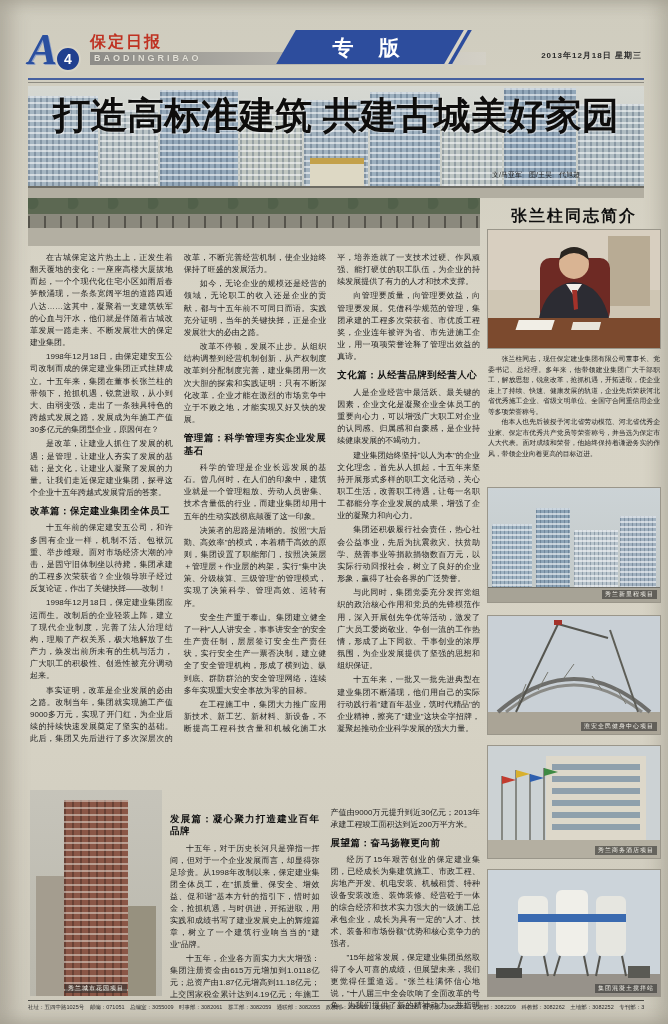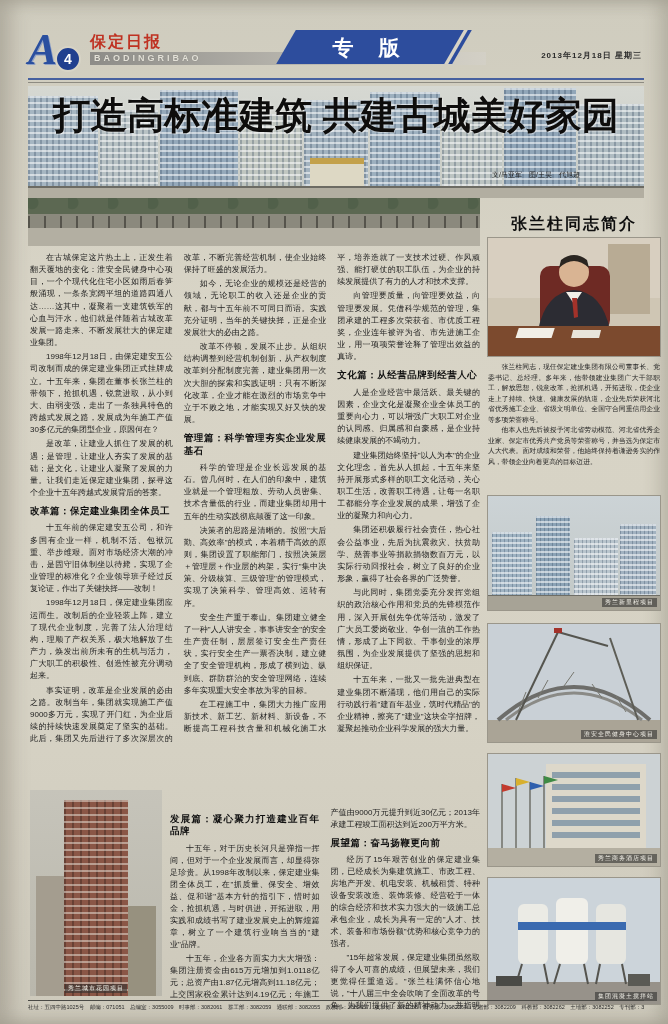--- a/index.html
+++ b/index.html
@@ -46,21 +46,21 @@
   .bottom{position:absolute;left:30px;top:790px;width:450px;height:206px;}
   .tower{position:absolute;left:0;top:0;width:132px;height:206px;overflow:hidden;background:linear-gradient(180deg,#c6c4ba,#b9b7ac);}
   .towerSide{position:absolute;left:6px;bottom:0;width:30px;height:120px;background:#a49d8f;}
   .towerMain{position:absolute;left:34px;bottom:0;width:64px;height:196px;background-color:#8a5646;background-image:
       repeating-linear-gradient(180deg,rgba(235,230,220,.5) 0 2px,rgba(0,0,0,0) 2px 7px),
       repeating-linear-gradient(90deg,rgba(40,25,20,.35) 0 2px,rgba(0,0,0,0) 2px 8px);}
   .towerSide2{position:absolute;right:6px;bottom:0;width:28px;height:90px;background:#97917f;}
   .btxt{position:absolute;left:140px;top:0;width:310px;height:206px;overflow:hidden;
     column-count:2;column-gap:11px;column-fill:auto;text-align:justify;font-size:8px;line-height:1.5;color:#1d1d1d;margin-top:17px;}
   
-  .sidebar{position:absolute;left:488px;top:206px;width:172px;height:790px;margin-top:8px;}
+  .sidebar{position:absolute;left:488px;top:206px;width:172px;height:790px;}
   .ptitle{position:absolute;left:0;top:0;width:172px;text-align:center;font:bold 16px "Liberation Serif",serif;letter-spacing:2px;color:#0f0f0f;}
   .photo{position:absolute;left:0;width:172px;overflow:hidden;background:#cfd3d2;box-shadow:0 0 0 1px #9a968a;}
   .portrait{top:24px;height:118px;}
   .bio{position:absolute;left:0;top:148px;width:172px;height:130px;overflow:hidden;
     font:6.8px/1.55 "Liberation Serif",serif;text-align:justify;color:#242424;}
   .bio p{margin:0;text-indent:2em;}
   .sp1{top:282px;height:114px;}
   .sp2{top:410px;height:118px;}
   .sp3{top:540px;height:112px;}
   .sp4{top:664px;height:126px;}
@@ -106,26 +106,26 @@
     <div class="b" style="left:550px;width:66px;height:84px;background-color:#b0bcc2;"></div>
     <div class="gate"></div>
     <div class="heroRoad"></div>
   </div>
   <div class="headline">打造高标准建筑 共建古城美好家园</div>
   <div class="subhead">——保定建业集团成立十五周年发展纪实</div>
   <div class="byline">文/马亚军　图/王昊　代旭超</div>
   <div class="heroExt"></div>
 
   <div class="main">
-    <p>在古城保定这片热土上，正发生着翻天覆地的变化：淮安全民健身中心项目，一个个现代化住宅小区如雨后春笋般涌现，一条条宽阔平坦的道路四通八达……这其中，凝聚着一支建筑铁军的心血与汗水，他们就是伴随着古城改革发展一路走来、不断发展壮大的保定建业集团。</p>
+    <p>在古城保定这片热土上，正发生着翻天覆地的变化：一座座高楼大厦拔地而起，一个个现代化住宅小区如雨后春笋般涌现，一条条宽阔平坦的道路四通八达……这其中，凝聚着一支建筑铁军的心血与汗水，他们就是伴随着古城改革发展一路走来、不断发展壮大的保定建业集团。</p>
     <p>1998年12月18日，由保定建安五公司改制而成的保定建业集团正式挂牌成立。十五年来，集团在董事长张兰柱的带领下，抢抓机遇，锐意进取，从小到大、由弱变强，走出了一条独具特色的跨越式发展之路，发展成为年施工产值30多亿元的集团型企业，原因何在？</p>
     <p>是改革，让建业人抓住了发展的机遇；是管理，让建业人夯实了发展的基础；是文化，让建业人凝聚了发展的力量。让我们走近保定建业集团，探寻这个企业十五年跨越式发展背后的答案。</p>
 
     <div class="sec">改革篇：保定建业集团全体员工</div>
-    <p>十五年前的保定建安五公司，和许多国有企业一样，机制不活、包袱沉重、举步维艰。面对市场经济大潮的冲击，是固守旧体制坐以待毙，实现了企业管理的标准化？企业领导班子经过反复论证，作出了关键抉择——改制！</p>
+    <p>十五年前的保定建安五公司，和许多国有企业一样，机制不活、包袱沉重、举步维艰。面对市场经济大潮的冲击，是固守旧体制坐以待毙，集团承建的工程多次荣获省？企业领导班子经过反复论证，作出了关键抉择——改制！</p>
     <p>1998年12月18日，保定建业集团应运而生。改制后的企业轻装上阵，建立了现代企业制度，完善了法人治理结构，理顺了产权关系，极大地解放了生产力，焕发出前所未有的生机与活力，广大职工的积极性、创造性被充分调动起来。</p>
     <p>事实证明，改革是企业发展的必由之路。改制当年，集团就实现施工产值9000多万元，实现了开门红，为企业后续的持续快速发展奠定了坚实的基础。此后，集团又先后进行了多次深层次的改革，不断完善经营机制，使企业始终保持了旺盛的发展活力。</p>
     <p>如今，无论企业的规模还是经营的领域，无论职工的收入还是企业的贡献，都与十五年前不可同日而语。实践充分证明，当年的关键抉择，正是企业发展壮大的必由之路。</p>
     <p>改革不停顿，发展不止步。从组织结构调整到经营机制创新，从产权制度改革到分配制度完善，建业集团用一次次大胆的探索和实践证明：只有不断深化改革，企业才能在激烈的市场竞争中立于不败之地，才能实现又好又快的发展。</p>
 
     <div class="sec">管理篇：科学管理夯实企业发展基石</div>
     <p>科学的管理是企业长远发展的基石。曾几何时，在人们的印象中，建筑业就是一个管理粗放、劳动人员密集、技术含量低的行业，而建业集团却用十五年的生动实践彻底颠覆了这一印象。</p>
     <p>决策者的思路是清晰的。按照"大后勤、高效率"的模式，本着精干高效的原则，集团设置了职能部门，按照决策层＋管理层＋作业层的构架，实行"集中决策、分级核算、三级管理"的管理模式，实现了决策科学、管理高效、运转有序。</p>
     <p>安全生产重于泰山。集团建立健全了一种"人人讲安全，事事讲安全"的安全生产责任制，层层签订安全生产责任状，实行安全生产一票否决制，建立健全了安全管理机构，形成了横到边、纵到底、群防群治的安全管理网络，连续多年实现重大安全事故为零的目标。</p>
     <p>在工程施工中，集团大力推广应用新技术、新工艺、新材料、新设备，不断提高工程科技含量和机械化施工水平，培养造就了一支技术过硬、作风顽强、能打硬仗的职工队伍，为企业的持续发展提供了有力的人才和技术支撑。</p>

